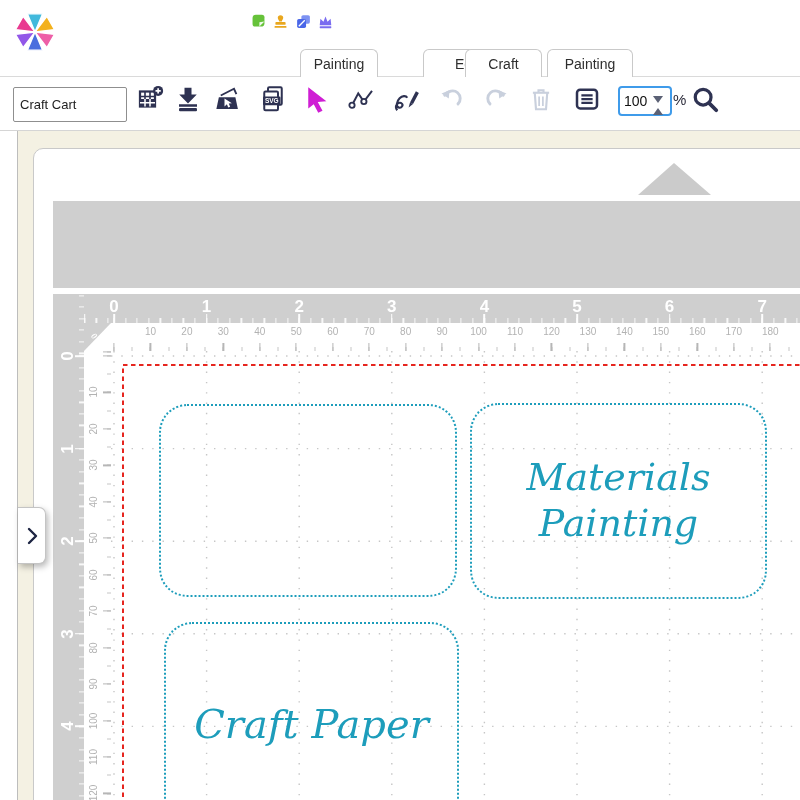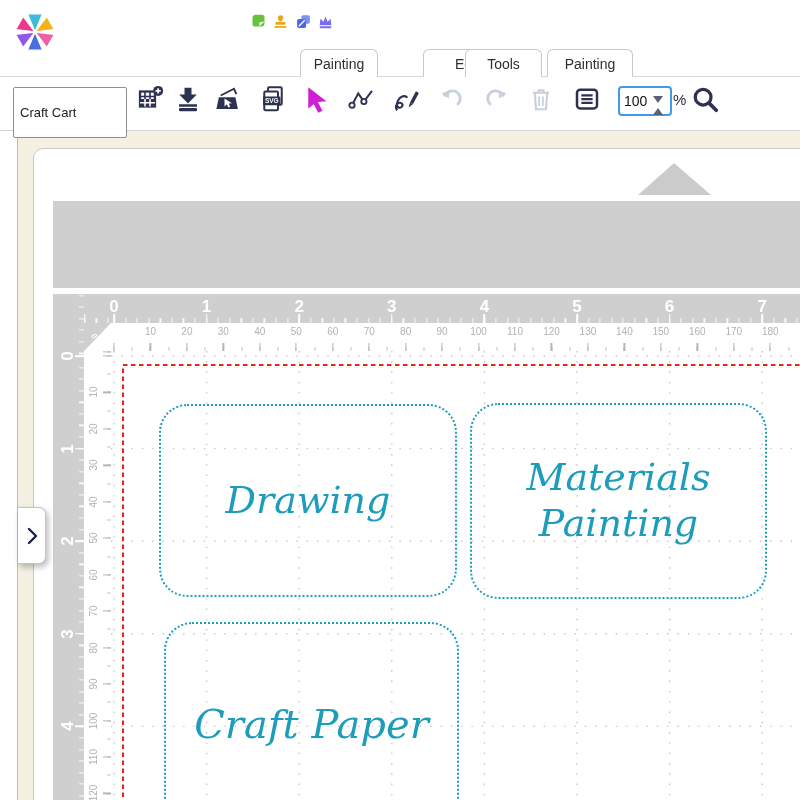--- a/index.html
+++ b/index.html
@@ -14,21 +14,21 @@
   #mini1{left:250px;} #mini2{left:272px;} #mini3{left:295px;} #mini4{left:317px;}
   .tab{position:absolute;top:49px;height:28px;box-sizing:border-box;background:#fff;
        border:1px solid #c9c9c9;border-bottom:none;border-radius:6px 6px 0 0;
        font-size:14px;color:#2e2e2e;display:flex;align-items:center;justify-content:center;cursor:pointer;}
   #tab-project{left:300px;width:78px;} #tab-edit{left:383px;width:88px;margin-left:40px;}
   #tab-view{left:465px;width:77px;}   #tab-premium{left:547px;width:86px;}
   
   #toolbar{position:absolute;left:0;top:77px;width:800px;height:54px;background:#fff;
            border-bottom:1px solid #d5d5d5;box-sizing:border-box;z-index:5;}
   #project-name{position:absolute;left:13px;top:10px;width:100px;height:25px;border:1px solid #8f8f8f;
-                border-radius:2px;font:13px "Liberation Sans",sans-serif;color:#222;padding:12px 6px;box-sizing:content-box;}
+                border-radius:2px;font:13px "Liberation Sans",sans-serif;color:#222;padding:4px 6px;box-sizing:content-box;}
   .tool{position:absolute;top:7px;width:30px;height:30px;color:#2e3252;cursor:pointer;background:none;border:none;padding:0;}
   .tool.disabled{color:#c9d0dd;cursor:default;}
   .tool svg{width:30px;height:30px;display:block;}
   #t-newmat{left:135px;} #t-import{left:173px;} #t-transfer{left:212px;} #t-svg{left:258px;}
   #t-select{left:302px;color:#cf1ed4;} #t-node{left:347px;} #t-draw{left:391px;}
   #t-undo{left:436px;} #t-redo{left:482px;} #t-trash{left:526px;} #t-list{left:572px;}
   #zoom-box{position:absolute;left:618px;top:9px;width:50px;height:26px;border:2px solid #3f9bea;
             border-radius:4px;background:#fff;display:flex;align-items:center;}
   #zoom-input{width:27px;border:none;outline:none;font:14px "Liberation Sans",sans-serif;color:#111;
               padding:0 0 0 4px;background:transparent;}
@@ -145,21 +145,21 @@
     </span>
     <span class="mini-ico" id="mini4">
       <svg width="17" height="17" viewBox="0 0 20 20">
           <path d="M3.2 14.5L4 6.8l3.6 3.4L10 4.2l2.4 6 3.6-3.4.8 7.7z" fill="#7a6cf0"></path>
           <rect x="3.2" y="15.6" width="13.6" height="2.2" rx=".5" fill="#7a6cf0"></rect>
         </svg>
     </span>
 
     <div class="tab" id="tab-project">Painting</div>
     <div class="tab" id="tab-edit">Edit</div>
-    <div class="tab" id="tab-view">Tools</div>
+    <div class="tab" id="tab-view">Craft</div>
     <div class="tab" id="tab-premium">Painting</div>
   </div>
 
   <div id="toolbar">
     <input id="project-name" type="text" value="Craft Cart" style="">
 
     <button class="tool" id="t-newmat">
       <svg viewBox="0 0 24 24">
           <g fill="none" stroke="currentColor">
             <rect x="4" y="6" width="12" height="12" stroke-width="1.8"></rect>
@@ -304,21 +304,20 @@
         <line y1="5" y2="5" x1="0" x2="713" class="gridline"></line>
         <line y1="97.6" y2="97.6" x1="0" x2="713" class="gridline"></line>
         <line y1="190.2" y2="190.2" x1="0" x2="713" class="gridline"></line>
         <line y1="282.79999999999995" y2="282.79999999999995" x1="0" x2="713" class="gridline"></line>
         <line y1="375.4" y2="375.4" x1="0" x2="713" class="gridline"></line>
         <line y1="468" y2="468" x1="0" x2="713" class="gridline"></line>
         <rect x="12" y="14" width="1300" height="1300" class="cutline"></rect>
       </svg>
 
     <div class="design-box" id="box1">
-      <span class="script-line">Drawing</span>
     </div>
     <div class="design-box" id="box2">
       <span class="script-line">Materials</span>
       <span class="script-line">Painting</span>
     </div>
     <div class="design-box" id="box3">
       <span class="script-line">Craft Paper</span>
     </div>
   </div>
 

